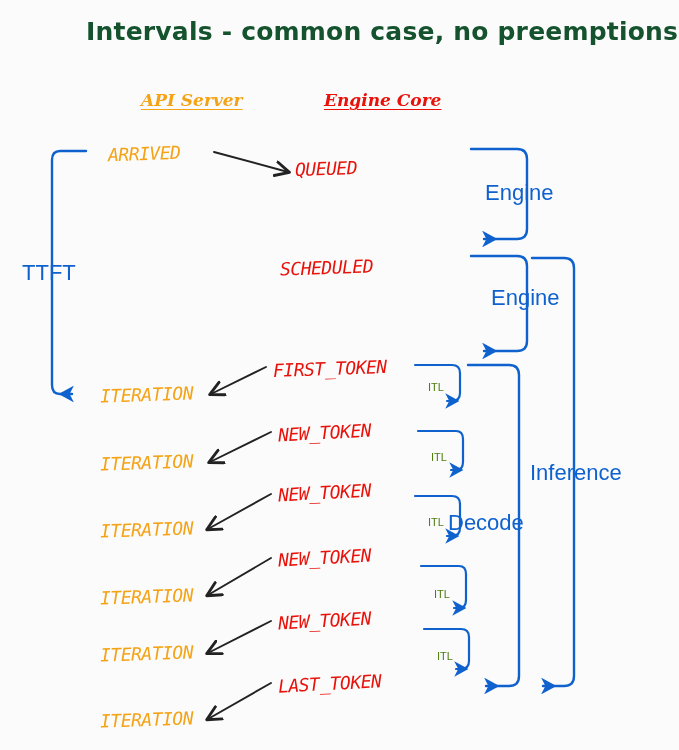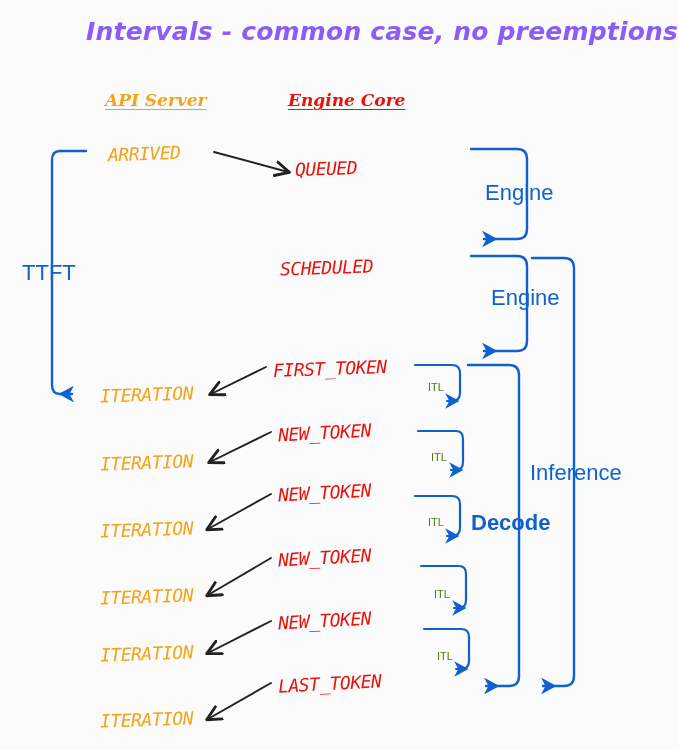--- a/index.html
+++ b/index.html
@@ -25,32 +25,32 @@
     height: 750px;
   }
   .txt {
     position: absolute;
     white-space: nowrap;
     line-height: 1;
   }
   .title {
     font-family: "DejaVu Sans", sans-serif;
     font-weight: bold;
-    font-style: italic;
     font-size: 25px;
-    color: #8b5cf6;
+    color: #14532d;
     letter-spacing: 0.2px;
   }
   .colhead {
     font-family: "DejaVu Serif", serif;
     font-style: italic;
     font-weight: bold;
     font-size: 17px;
     text-decoration: underline;
     text-underline-offset: 3px;
+    margin-left: 36px;
   }
   .colhead-api { color: #F5A316; }
   .colhead-engine { color: #E8120B; }
   .state {
     font-family: "DejaVu Sans Mono", monospace;
     font-style: italic;
     font-size: 18px;
     letter-spacing: -0.5px;
   }
   .state-orange { color: #F5A316; }
@@ -136,21 +136,21 @@
 
   <div class="txt state state-red" style="left:278px; top:612px; transform:rotate(-3deg);">NEW_TOKEN</div>
   <div class="txt state state-orange" style="left:100px; top:645px; transform:rotate(-2deg);">ITERATION</div>
 
   <div class="txt state state-red" style="left:278px; top:675px; transform:rotate(-3deg);">LAST_TOKEN</div>
   <div class="txt state state-orange" style="left:100px; top:711px; transform:rotate(-2deg);">ITERATION</div>
 
   <div class="txt blabel" style="left:22px; top:262px;">TTFT</div>
   <div class="txt blabel" style="left:485px; top:182px;">Engine</div>
   <div class="txt blabel" style="left:491px; top:287px;">Engine</div>
-  <div class="txt blabel" style="left:471px; top:512px;font-weight:bold;">Decode</div>
+  <div class="txt blabel" style="left:448px; top:512px;">Decode</div>
   <div class="txt blabel" style="left:530px; top:462px;text-align:right;">Inference</div>
 
   <div class="txt blabel-sm" style="left:428px; top:382px;">ITL</div>
   <div class="txt blabel-sm" style="left:431px; top:452px;">ITL</div>
   <div class="txt blabel-sm" style="left:428px; top:517px;">ITL</div>
   <div class="txt blabel-sm" style="left:434px; top:589px;">ITL</div>
   <div class="txt blabel-sm" style="left:437px; top:651px;">ITL</div>
 
 </div>
 

